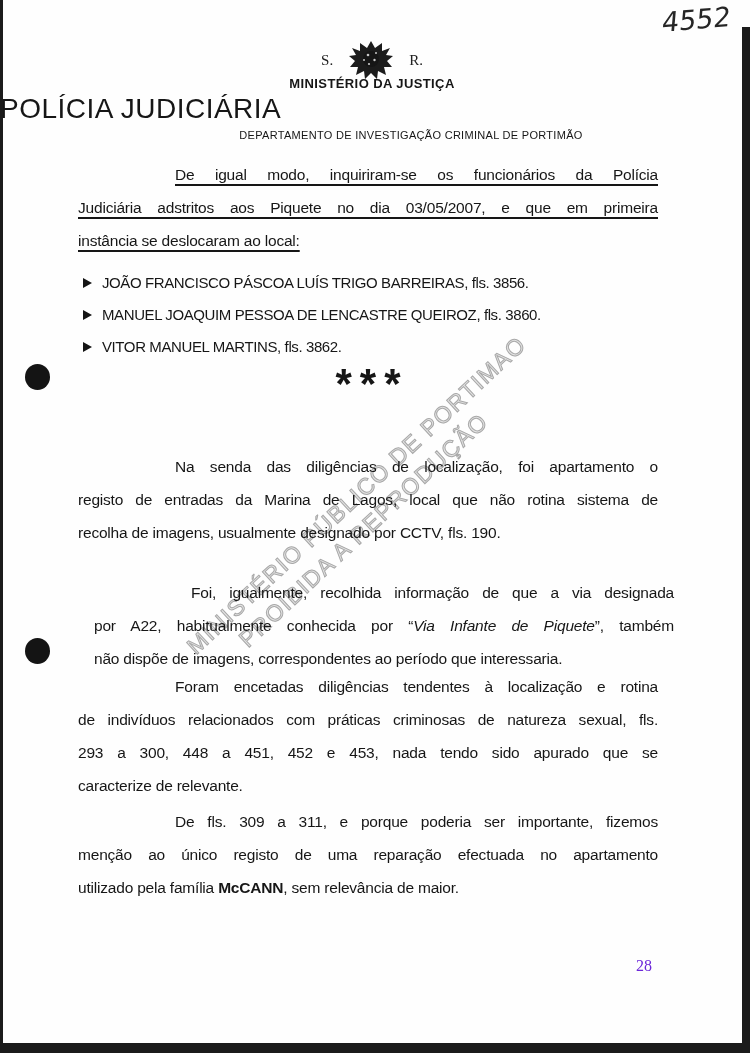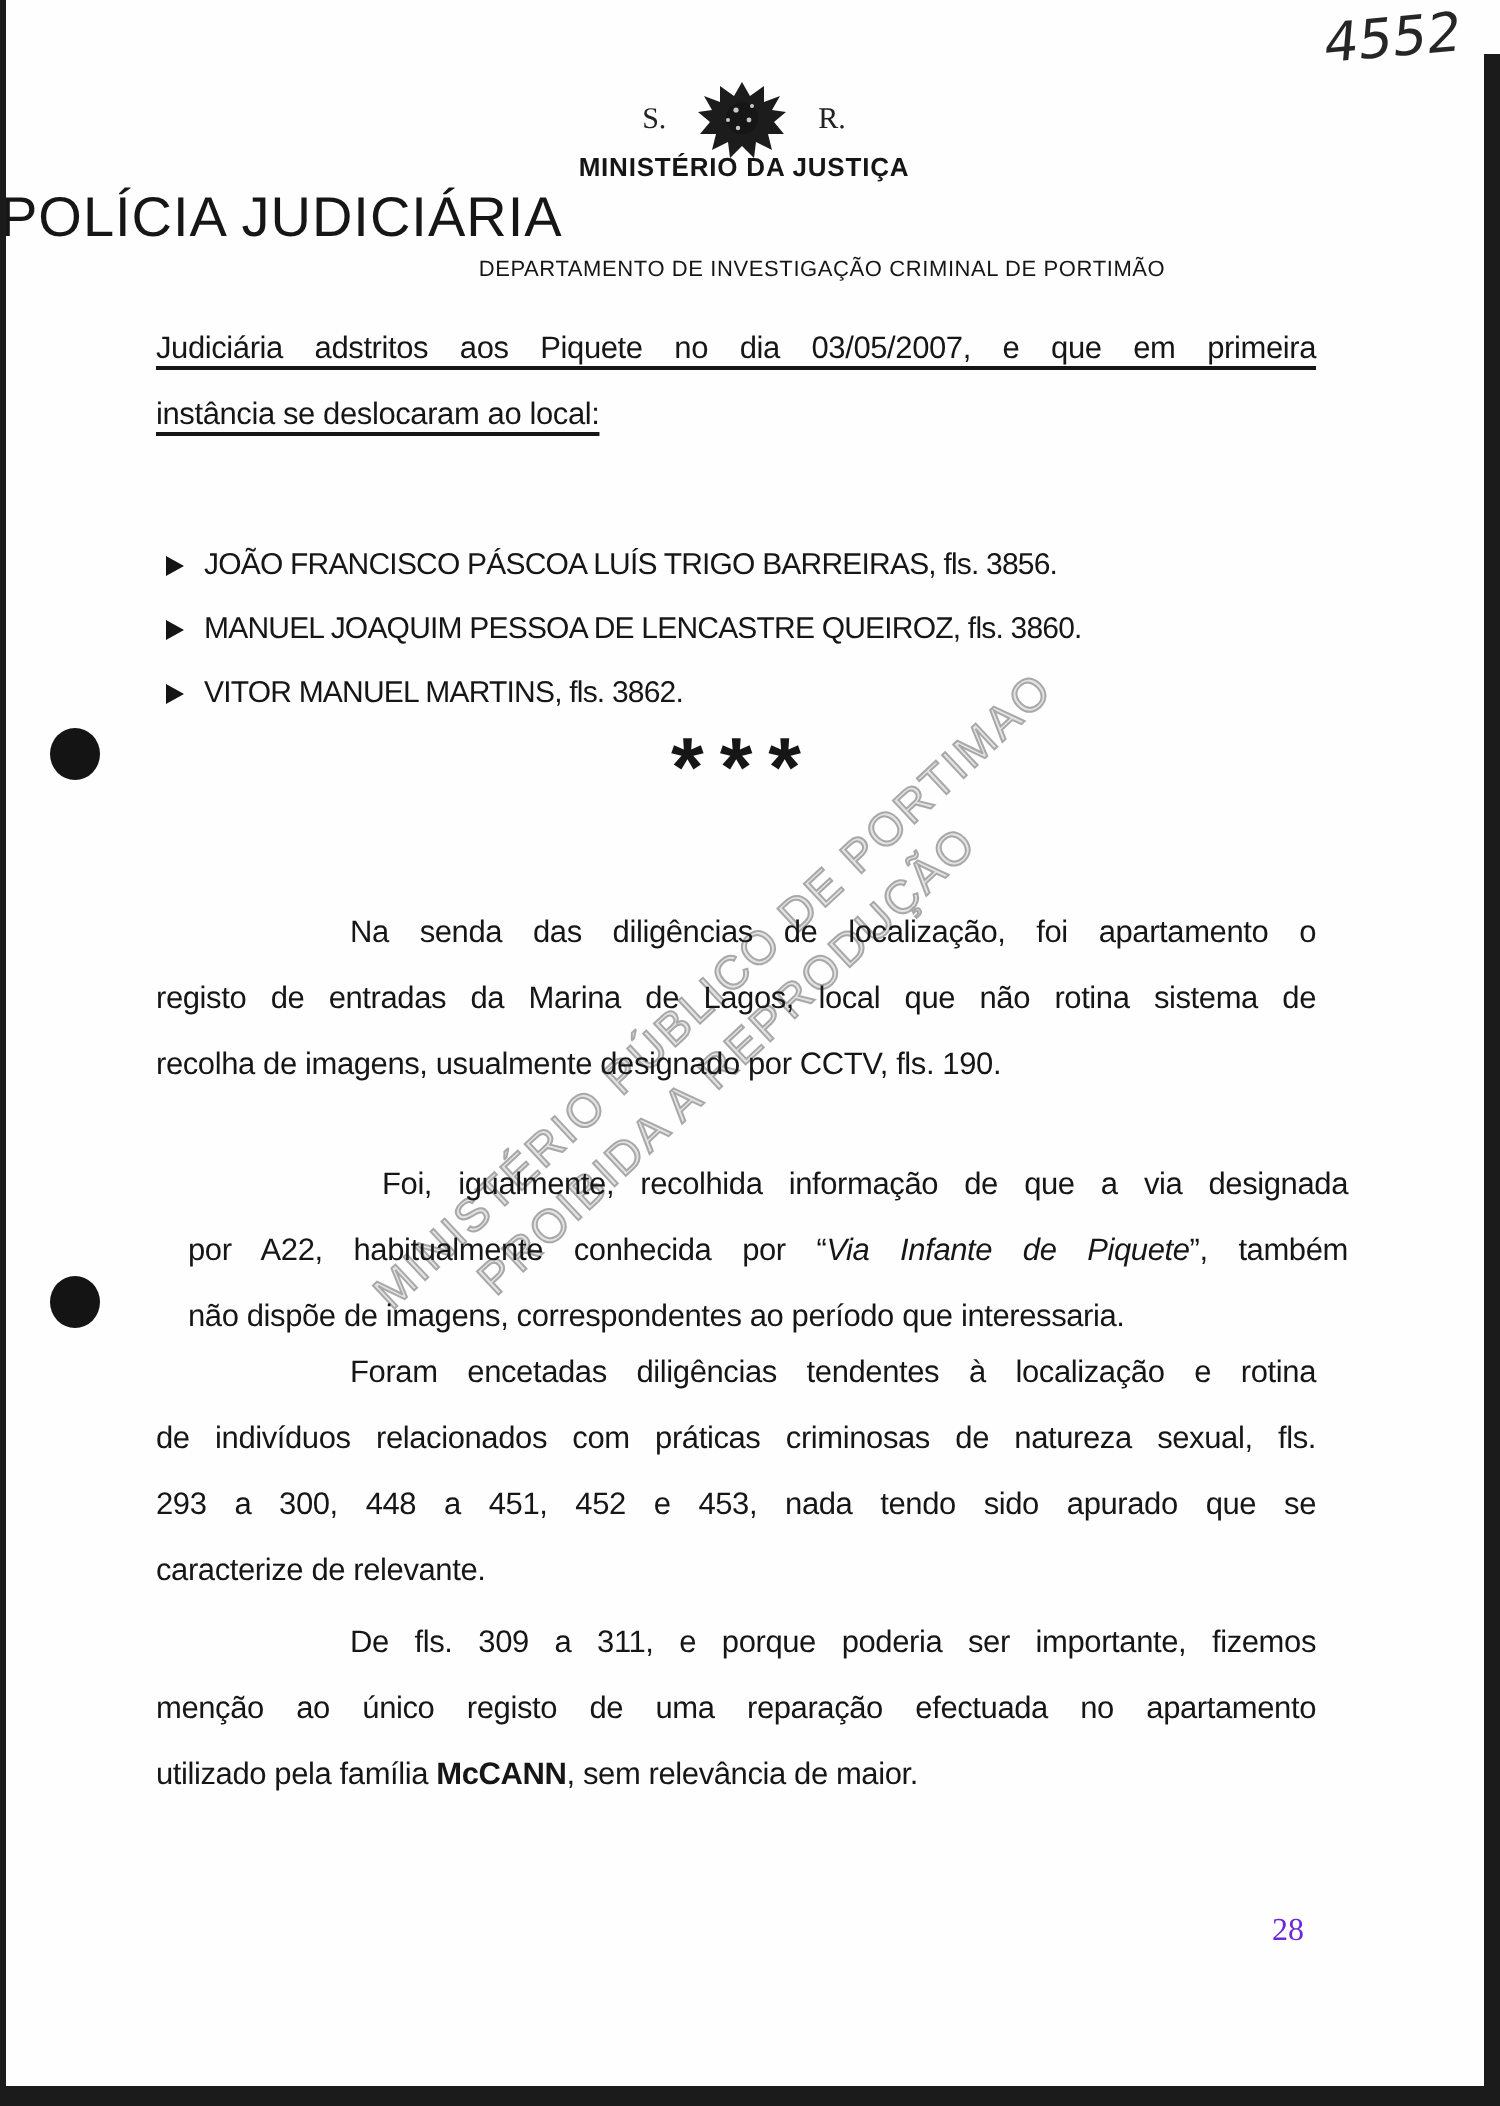--- a/index.html
+++ b/index.html
@@ -94,20 +94,21 @@
         <circle cx="15" cy="20" r="1" fill="#c9c9c9"></circle>
       </svg>
     </span>
     <span class="sr-initial">R.</span>
   </div>
   <div class="ministry">MINISTÉRIO DA JUSTIÇA</div>
   <div class="title">POLÍCIA JUDICIÁRIA</div>
   <div class="department">DEPARTAMENTO DE INVESTIGAÇÃO CRIMINAL DE PORTIMÃO</div>
 
   <div class="textcol pos-intro underlined">
+    <div class="line first">De igual modo, inquiriram-se os funcionários da Polícia</div>
     <div class="line">Judiciária adstritos aos Piquete no dia 03/05/2007, e que em primeira</div>
     <div class="line last">instância se deslocaram ao local:</div>
   </div>
 
   <div class="witnesses pos-wit">
     <div class="witness">
       <span class="warrow"></span>
       <span>JOÃO FRANCISCO PÁSCOA LUÍS TRIGO BARREIRAS, fls. 3856.</span>
     </div>
     <div class="witness">

